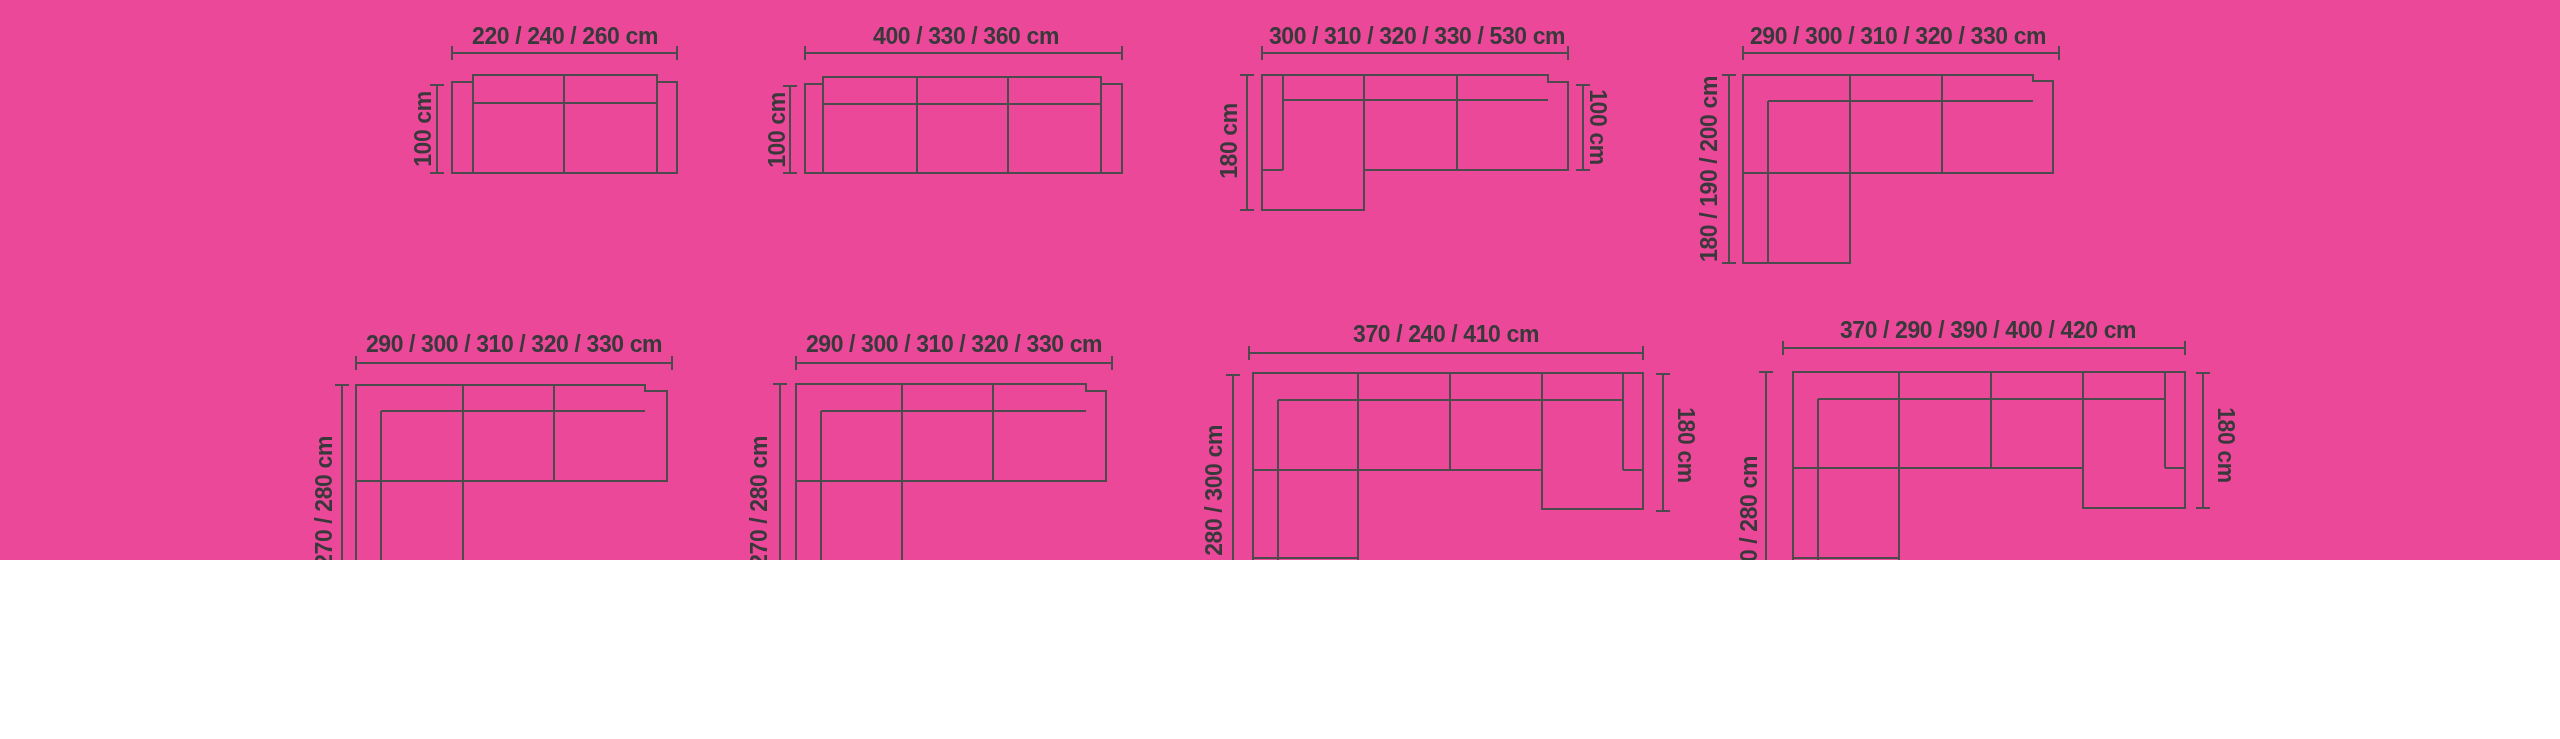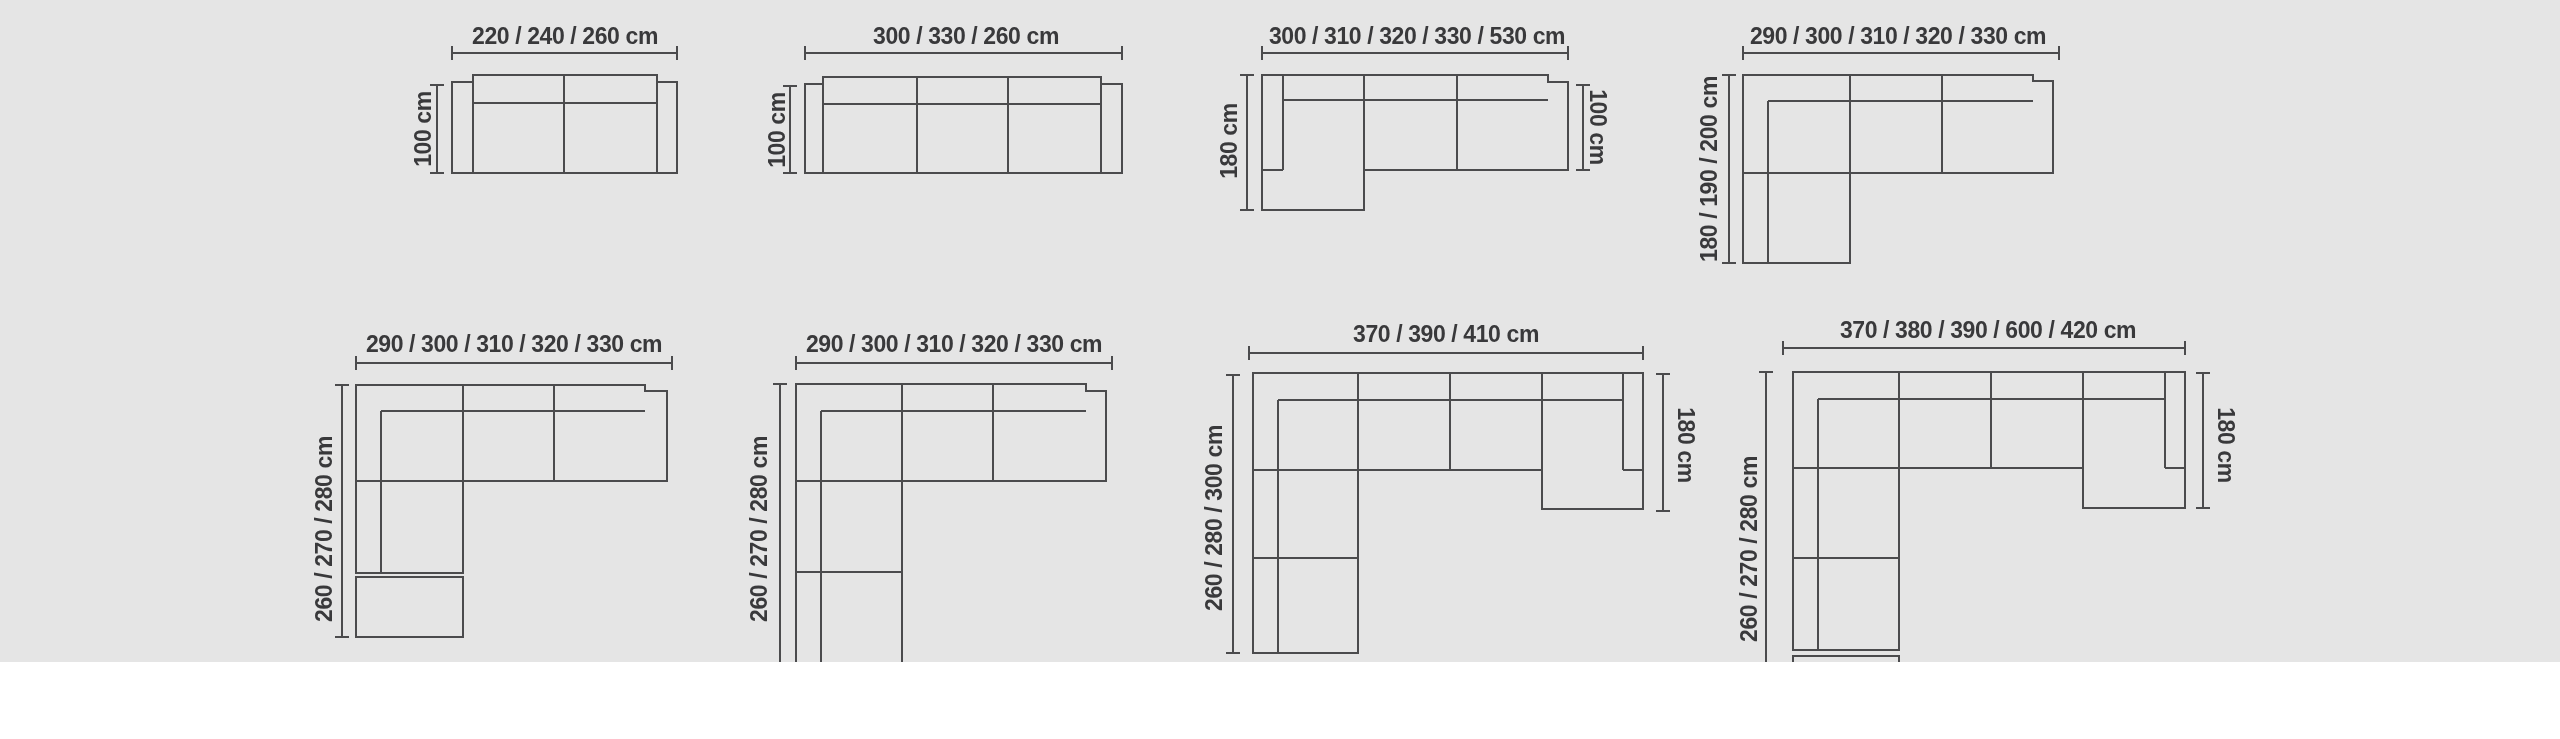--- a/index.html
+++ b/index.html
@@ -1,19 +1,19 @@
 <!DOCTYPE html>
 <html><head>
 <meta charset="utf-8">
 <style>
   html,body{margin:0;padding:0;background:#ffffff;}
   .canvas{
     position:relative;
-    width:2560px;height:662px;
-    background:#e5e5e5;
+    width:2560px;height:560px;
+    background:#ec4899;
     overflow:hidden;
     font-family:"Liberation Sans", sans-serif;
   }
   .plan{position:absolute;left:0;top:0;}
   .plan path{fill:none;stroke:#4b4b4d;stroke-width:2;}
   .plan path.dim{stroke:#4b4b4d;stroke-width:2;}
   .lbl{
     position:absolute;
     white-space:nowrap;
     font-size:23px;
@@ -69,37 +69,37 @@
 
     <g>
       <path class="dim" d="M1783,341 V355 M2185,341 V355 M1783,348 H2185 M1759,372 H1773 M1759,712 H1773 M1766,372 V712 M2196,373 H2210 M2196,508 H2210 M2203,373 V508"></path>
       <path d="M1793,372 H2185 V508 H2083 V468 H1899 V650 H1793 Z M1818,399 H2165 M1818,399 V650 M2165,372 V468 M2165,468 H2185 M1899,372 V650 M1991,372 V468 M2083,372 V468 M1793,468 H1899 M1793,558 H1899 M1793,656 H1899 V713 H1793 Z"></path>
     </g>
   </svg>
 
   <div class="lbl" style="left:565px;top:36px">220 / 240 / 260 cm</div>
   <div class="lbl ccw" style="left:423px;top:129px">100 cm</div>
 
-  <div class="lbl" style="left:966px;top:36px">300 / 330 / 260 cm</div>
+  <div class="lbl" style="left:966px;top:36px">400 / 330 / 360 cm</div>
   <div class="lbl ccw" style="left:777px;top:130px">100 cm</div>
 
   <div class="lbl" style="left:1417px;top:36px">300 / 310 / 320 / 330 / 530 cm</div>
   <div class="lbl ccw" style="left:1229px;top:141px">180 cm</div>
   <div class="lbl cw" style="left:1597px;top:127px">100 cm</div>
 
   <div class="lbl" style="left:1898px;top:36px">290 / 300 / 310 / 320 / 330 cm</div>
   <div class="lbl ccw" style="left:1709px;top:169px">180 / 190 / 200 cm</div>
 
   <div class="lbl" style="left:514px;top:344px">290 / 300 / 310 / 320 / 330 cm</div>
   <div class="lbl ccw" style="left:324px;top:529px">260 / 270 / 280 cm</div>
 
   <div class="lbl" style="left:954px;top:344px">290 / 300 / 310 / 320 / 330 cm</div>
   <div class="lbl ccw" style="left:759px;top:529px">260 / 270 / 280 cm</div>
 
-  <div class="lbl" style="left:1446px;top:334px">370 / 390 / 410 cm</div>
+  <div class="lbl" style="left:1446px;top:334px">370 / 240 / 410 cm</div>
   <div class="lbl ccw" style="left:1214px;top:518px">260 / 280 / 300 cm</div>
   <div class="lbl cw" style="left:1685px;top:445px">180 cm</div>
 
-  <div class="lbl" style="left:1988px;top:330px">370 / 380 / 390 / 600 / 420 cm</div>
+  <div class="lbl" style="left:1988px;top:330px">370 / 290 / 390 / 400 / 420 cm</div>
   <div class="lbl ccw" style="left:1749px;top:549px">260 / 270 / 280 cm</div>
   <div class="lbl cw" style="left:2225px;top:445px">180 cm</div>
 
 </div>
 
 </body></html>

